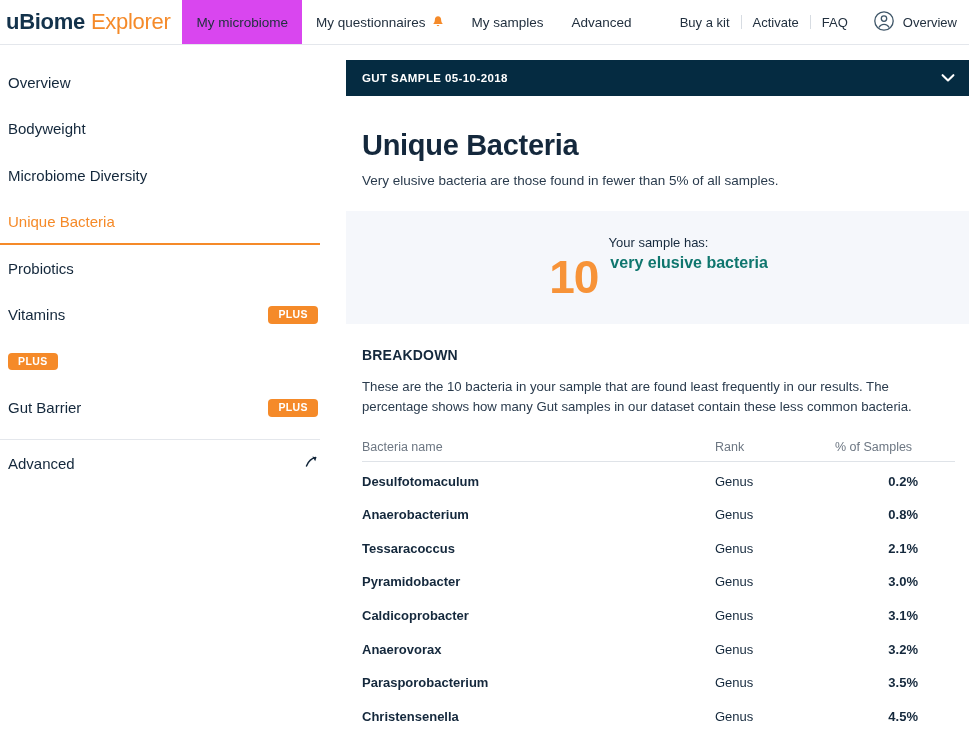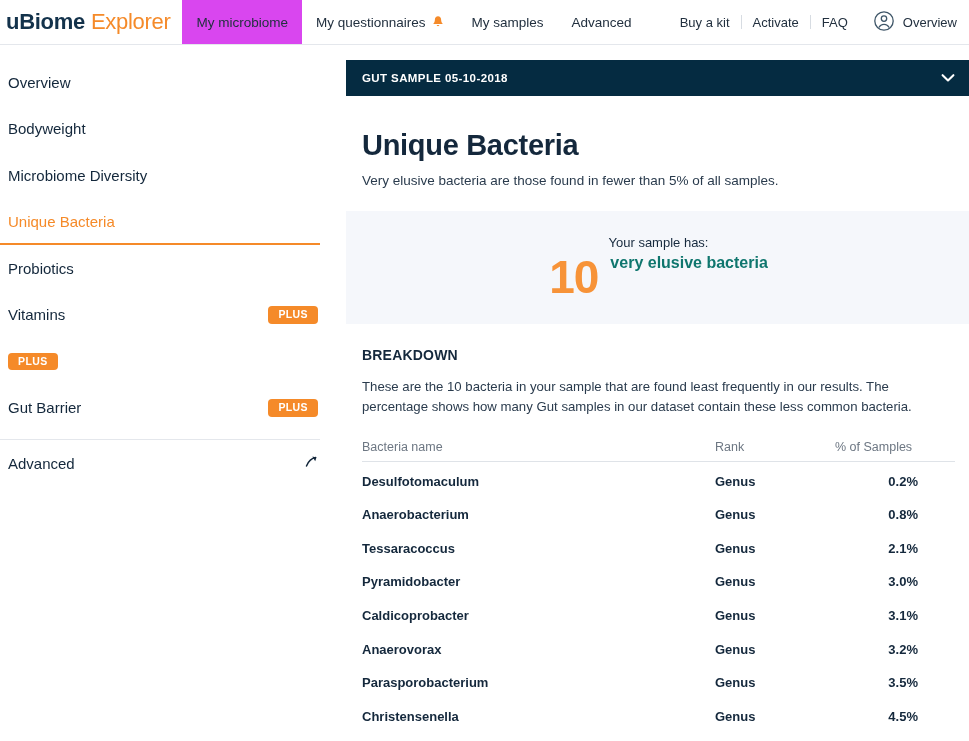--- a/index.html
+++ b/index.html
@@ -201,21 +201,21 @@
     border-bottom: 1px solid #dfe3e8;
   }
   #btable th.c-rank { width: 120px; }
   #btable th.c-pct  { width: 120px; }
   #btable td {
     font-size: 13px;
     color: #14283c;
     padding: 9.3px 0;
   }
   #btable td.t-name { font-weight: bold; }
-  #btable td.t-rank { font-weight: bold; }
+  #btable td.t-rank { font-weight: normal; }
   #btable td.t-pct  { font-weight: bold; text-align: right; padding-right: 37px; }
   #btable tbody tr:first-child td { padding-top: 12px; }
 </style>
 </head>
 <body>
 
 <div id="topbar">
 
   <div id="logo">
     <span class="lg-u">u</span>

